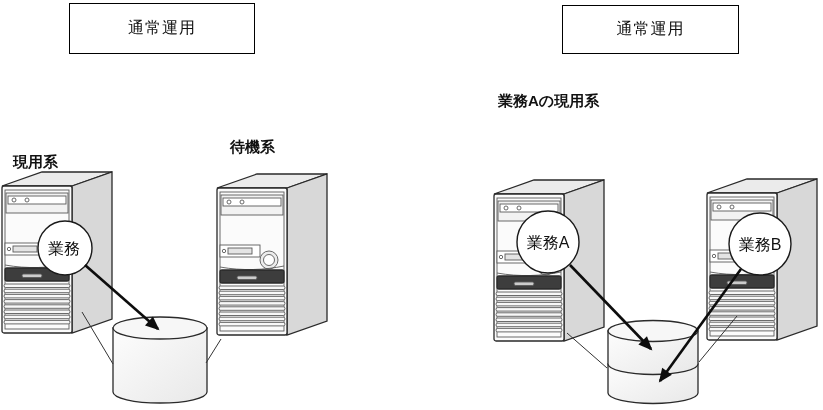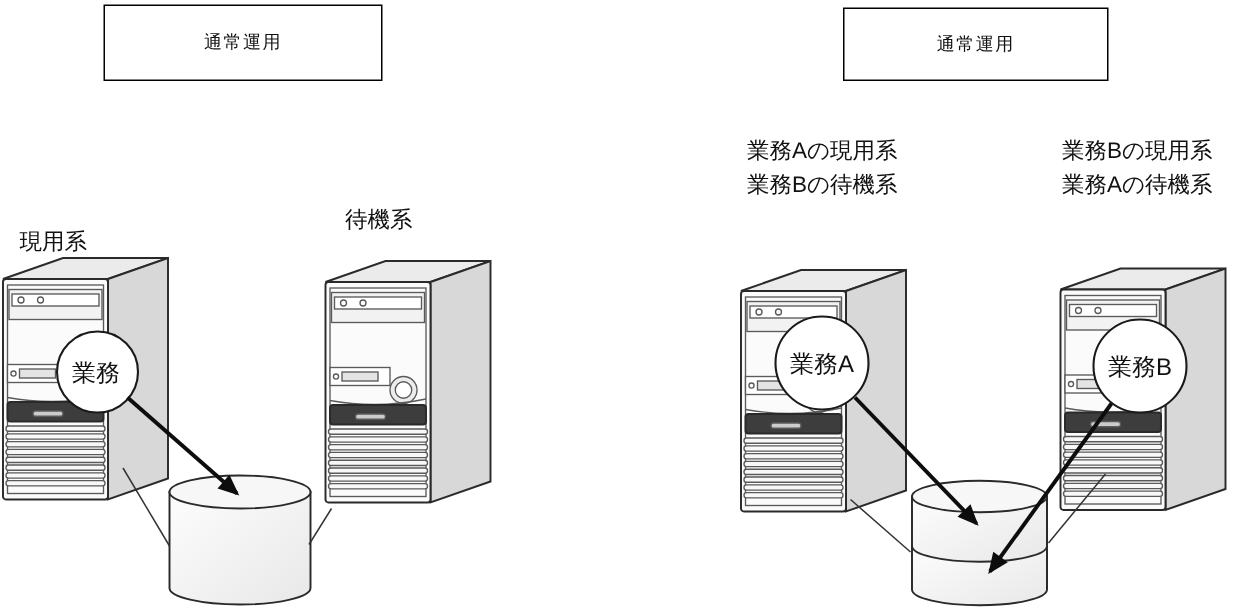--- a/index.html
+++ b/index.html
@@ -1,21 +1,21 @@
 <!DOCTYPE html>
 <html><head>
 <meta charset="utf-8">
 <style>
   html,body{margin:0;padding:0;background:#ffffff;}
   .canvas{position:relative;width:823px;height:410px;background:#ffffff;overflow:hidden;
           font-family:"Liberation Sans","DejaVu Sans",sans-serif;color:#111;}
   .canvas svg{position:absolute;left:0;top:0;}
   .titlebox{position:absolute;border:1.5px solid #000;background:#fff;display:flex;
-            align-items:center;justify-content:center;font-size:12px;letter-spacing:1px;}
-  .label{position:absolute;font-size:15px;white-space:nowrap;line-height:1;}
+            align-items:center;justify-content:center;font-size:16px;letter-spacing:1px;}
+  .label{position:absolute;font-size:15px;white-space:nowrap;line-height:1;font-weight:bold;}
   .ln{stroke:#2a2a2a;stroke-width:1.3;}
   .ln2{stroke:#5a5a5a;stroke-width:0.9;}
   .thin{stroke:#333;stroke-width:1;}
   .arrow{stroke:#0d0d0d;stroke-width:2.6;}
   .ah{fill:#0d0d0d;stroke:none;}
   .taskcircle{fill:#ffffff;stroke:#1a1a1a;stroke-width:1.4;}
   .tasktext{font-family:"Liberation Sans","DejaVu Sans",sans-serif;font-size:16px;
             text-anchor:middle;fill:#111;}
 </style>
 </head>
@@ -101,17 +101,14 @@
     <line x1="570" y1="265" x2="651" y2="349" class="arrow" marker-end="url(#arrowhead)"></line>
     <line x1="741" y1="269" x2="660" y2="381" class="arrow" marker-end="url(#arrowhead)"></line>
   </svg>
 
   <div class="titlebox" style="left:69px;top:3px;width:184px;height:49px">通常運用</div>
   <div class="label" style="left:13px;top:154px">現用系</div>
   <div class="label" style="left:230px;top:139px">待機系</div>
 
   <div class="titlebox" style="left:562px;top:5px;width:175px;height:47px">通常運用</div>
   <div class="label" style="left:498px;top:93px">業務Aの現用系</div>
-  <div class="label" style="left:498px;top:116px">業務Bの待機系</div>
-  <div class="label" style="left:708px;top:93px">業務Bの現用系</div>
-  <div class="label" style="left:708px;top:116px">業務Aの待機系</div>
 
 </div>
 
 </body></html>

